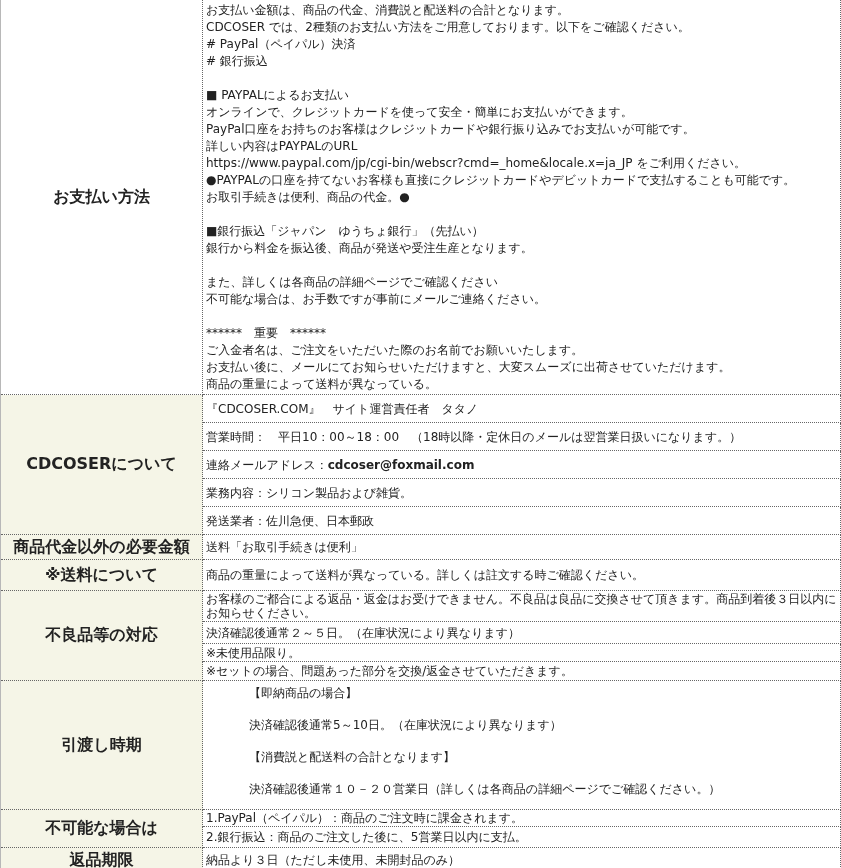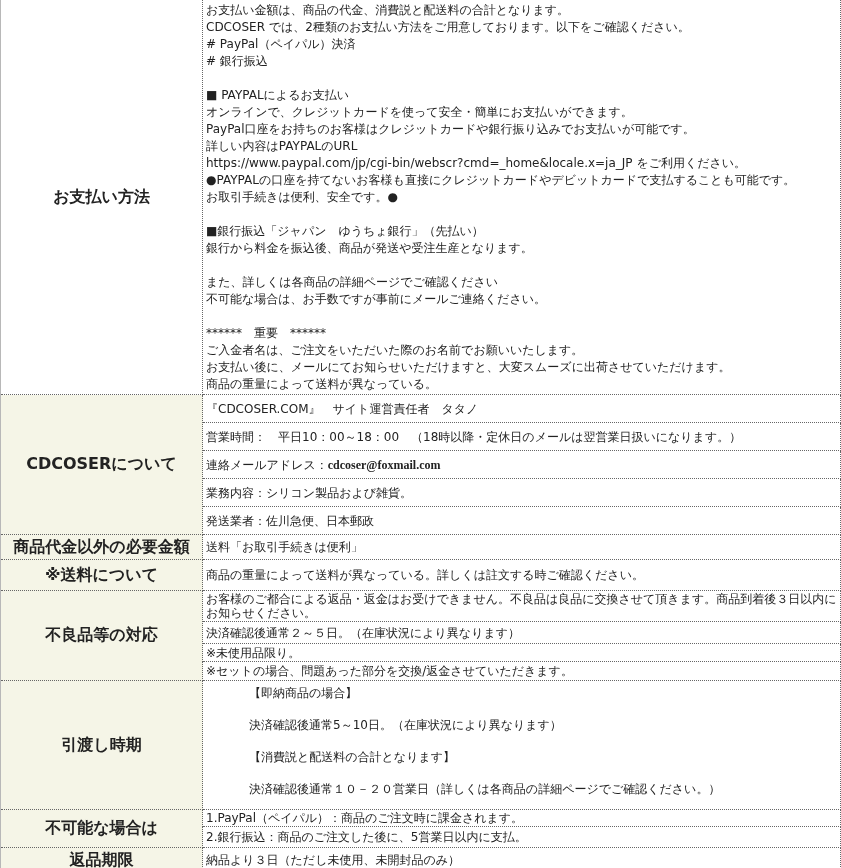--- a/index.html
+++ b/index.html
@@ -33,21 +33,21 @@
   }
   td.lbl-white{background:#ffffff;}
   td.cc{
     padding:1px 3px 1px 3px;
     vertical-align:middle;
   }
   td.cc-top{vertical-align:top;padding-top:2px;}
   .line{min-height:17px;line-height:17px;}
   .line14{min-height:14px;line-height:14px;}
   .line16{min-height:16px;line-height:16px;margin-left:43px;}
-  .bold{font-weight:bold;font-family:Liberation Serif, serif;}
+  .bold{font-weight:bold;}
   .h26{height:25px;}
   .h22{height:22px;}
   .h28{height:28px;}
   .h19{height:19px;}
   .h16{height:16px;}
   .h15{height:15px;}
   .h14{height:14px;}
   .h18{height:18px;}
   td.delivery-cell{padding:4px 3px 12px 3px;vertical-align:top;}
 </style>
@@ -64,21 +64,21 @@
       <div class="line">CDCOSER では、2種類のお支払い方法をご用意しております。以下をご確認ください。</div>
       <div class="line"># PayPal（ペイパル）決済</div>
       <div class="line"># 銀行振込</div>
       <div class="line"></div>
       <div class="line">■ PAYPALによるお支払い</div>
       <div class="line">オンラインで、クレジットカードを使って安全・簡単にお支払いができます。</div>
       <div class="line">PayPal口座をお持ちのお客様はクレジットカードや銀行振り込みでお支払いが可能です。</div>
       <div class="line">詳しい内容はPAYPALのURL</div>
       <div class="line">https://www.paypal.com/jp/cgi-bin/webscr?cmd=_home&amp;locale.x=ja_JP をご利用ください。</div>
       <div class="line">●PAYPALの口座を持てないお客様も直接にクレジットカードやデビットカードで支払することも可能です。</div>
-      <div class="line">お取引手続きは便利、安全です。●</div>
+      <div class="line">お取引手続きは便利、商品の代金。●</div>
       <div class="line"></div>
       <div class="line">■銀行振込「ジャパン　ゆうちょ銀行」（先払い）</div>
       <div class="line">銀行から料金を振込後、商品が発送や受注生産となります。</div>
       <div class="line"></div>
       <div class="line">また、詳しくは各商品の詳細ページでご確認ください</div>
       <div class="line">不可能な場合は、お手数ですが事前にメールご連絡ください。</div>
       <div class="line"></div>
       <div class="line">******　重要　******</div>
       <div class="line">ご入金者名は、ご注文をいただいた際のお名前でお願いいたします。</div>
       <div class="line">お支払い後に、メールにてお知らせいただけますと、大変スムーズに出荷させていただけます。</div>

